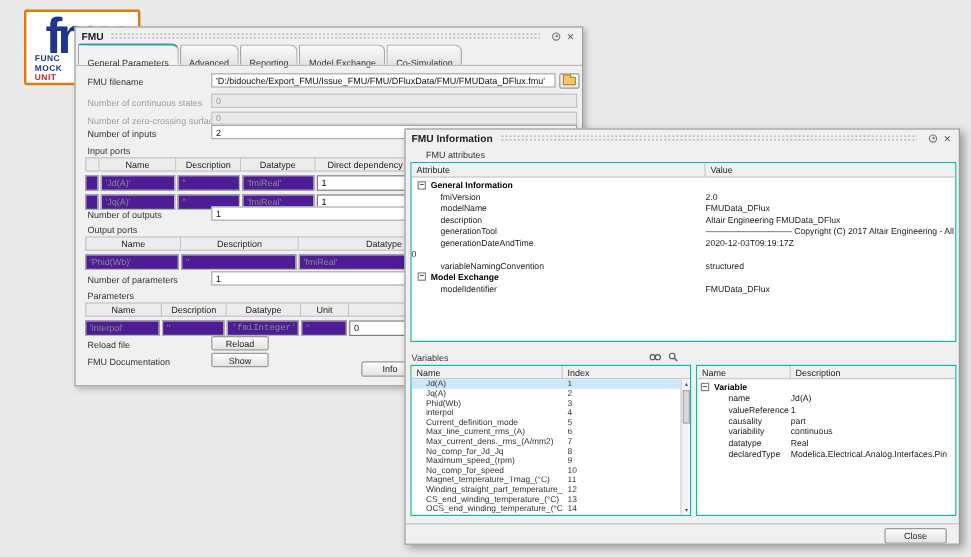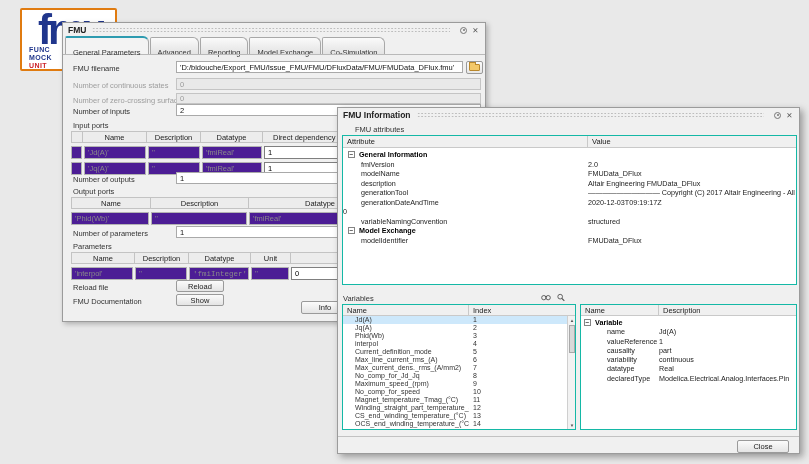--- a/index.html
+++ b/index.html
@@ -76,25 +76,25 @@
 
   
   .info-win { left:337px; top:107px; width:463px; height:347px; z-index:3;
               box-shadow:3px 3px 7px rgba(0,0,0,0.35); }
   .sec-lbl { position:absolute; font-size:7.5px; color:#333; }
 
   .grid { position:absolute; background:#fff; border:1px solid #14b8a6; overflow:hidden; }
   .ghead { display:flex; height:12px; border-bottom:1px solid #c9c9c9; background:#f0f0f0; }
   .gh { font-size:7.5px; color:#222; padding:0 4px; display:flex; align-items:center;
         border-right:1px solid #c9c9c9; overflow:hidden; white-space:nowrap; }
-  .trow { display:flex; white-space:nowrap; cursor:default; }
+  .trow { display:flex; align-items:center; white-space:nowrap; cursor:default; }
   .trow .cell { overflow:hidden; white-space:nowrap; }
   .attr-body { position:absolute; left:0; top:12px; right:0; bottom:0; padding-top:2px; }
   .attr-body .trow { height:9.5px; font-size:7.2px; }
-  .c-attr { width:245px; padding-left:18px; color:#222; }
+  .c-attr { width:245px; padding-left:24px; color:#222; }
   .c-attr.g { padding-left:5px; font-weight:bold; color:#000; display:flex; align-items:center; }
   .c-val { flex:1; color:#222; padding-right:2px; }
   .collapse { width:7px; height:7px; border:1px solid #848484; background:#fff; font-size:6.5px;
               line-height:5px; text-align:center; color:#333; margin-right:4px; flex:0 0 auto; cursor:pointer; }
 
   .var-body { position:absolute; left:0; top:11px; right:8px; bottom:0; }
   .var-body .trow { height:8px; font-size:7px; cursor:pointer; }
   .var-body .trow.sel { background:#cde8fb; }
   .c-vname { width:126px; padding-left:12px; }
   .c-vidx { flex:1; padding-left:4px; }

